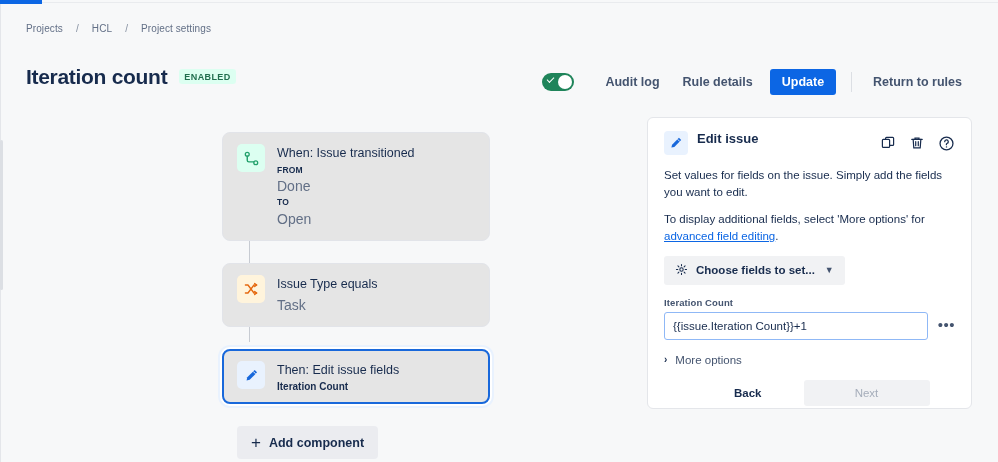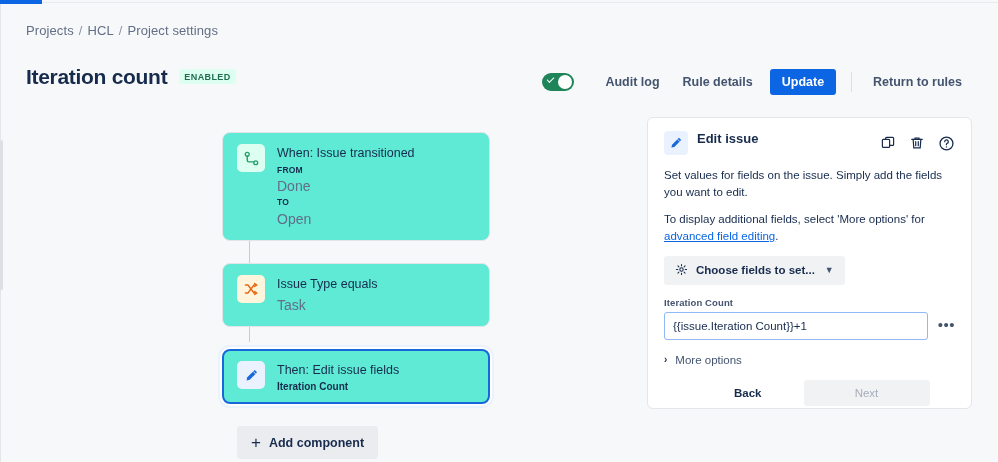--- a/index.html
+++ b/index.html
@@ -37,22 +37,22 @@
   .left-scroll-thumb {
     position: absolute; left: 0; top: 140px;
     width: 3px; height: 150px;
     background: #dcdfe4;
     border-radius: 2px;
   }
 
   
   .breadcrumb {
     position: absolute; top: 23px; left: 26px;
-    font-size: 13px; color: #626f86;
-    display: flex; align-items: center; gap: 5px;
+    font-size: 10px; color: #626f86;
+    display: flex; align-items: center; gap: 13px;
     letter-spacing: .1px;
     justify-content: center;
   }
   .breadcrumb .crumb { color: #626f86; text-decoration: none; }
   .breadcrumb .sep { color: #8993a4; }
 
   
   .title-row {
     position: absolute; top: 66px; left: 26px;
     display: flex; align-items: center; gap: 12px;
@@ -111,21 +111,21 @@
     width: 268px;
   }
   .connector {
     position: absolute; left: 27px; width: 1px;
     background: #c7cbd2;
   }
   .conn-1 { top: 82px; height: 128px; }
 
   .card {
     position: relative;
-    background: #5eead4;
+    background: #e5e5e5;
     border: 1px solid #e2e4e9;
     border-radius: 8px;
     padding: 11px 14px;
     display: flex; gap: 12px;
     cursor: pointer;
     z-index: 2;
   }
   .card.selected {
     border: 2px solid #1868db;
     box-shadow: 0 0 0 2px #ffffff, 0 0 0 4px #e9f2fe;

